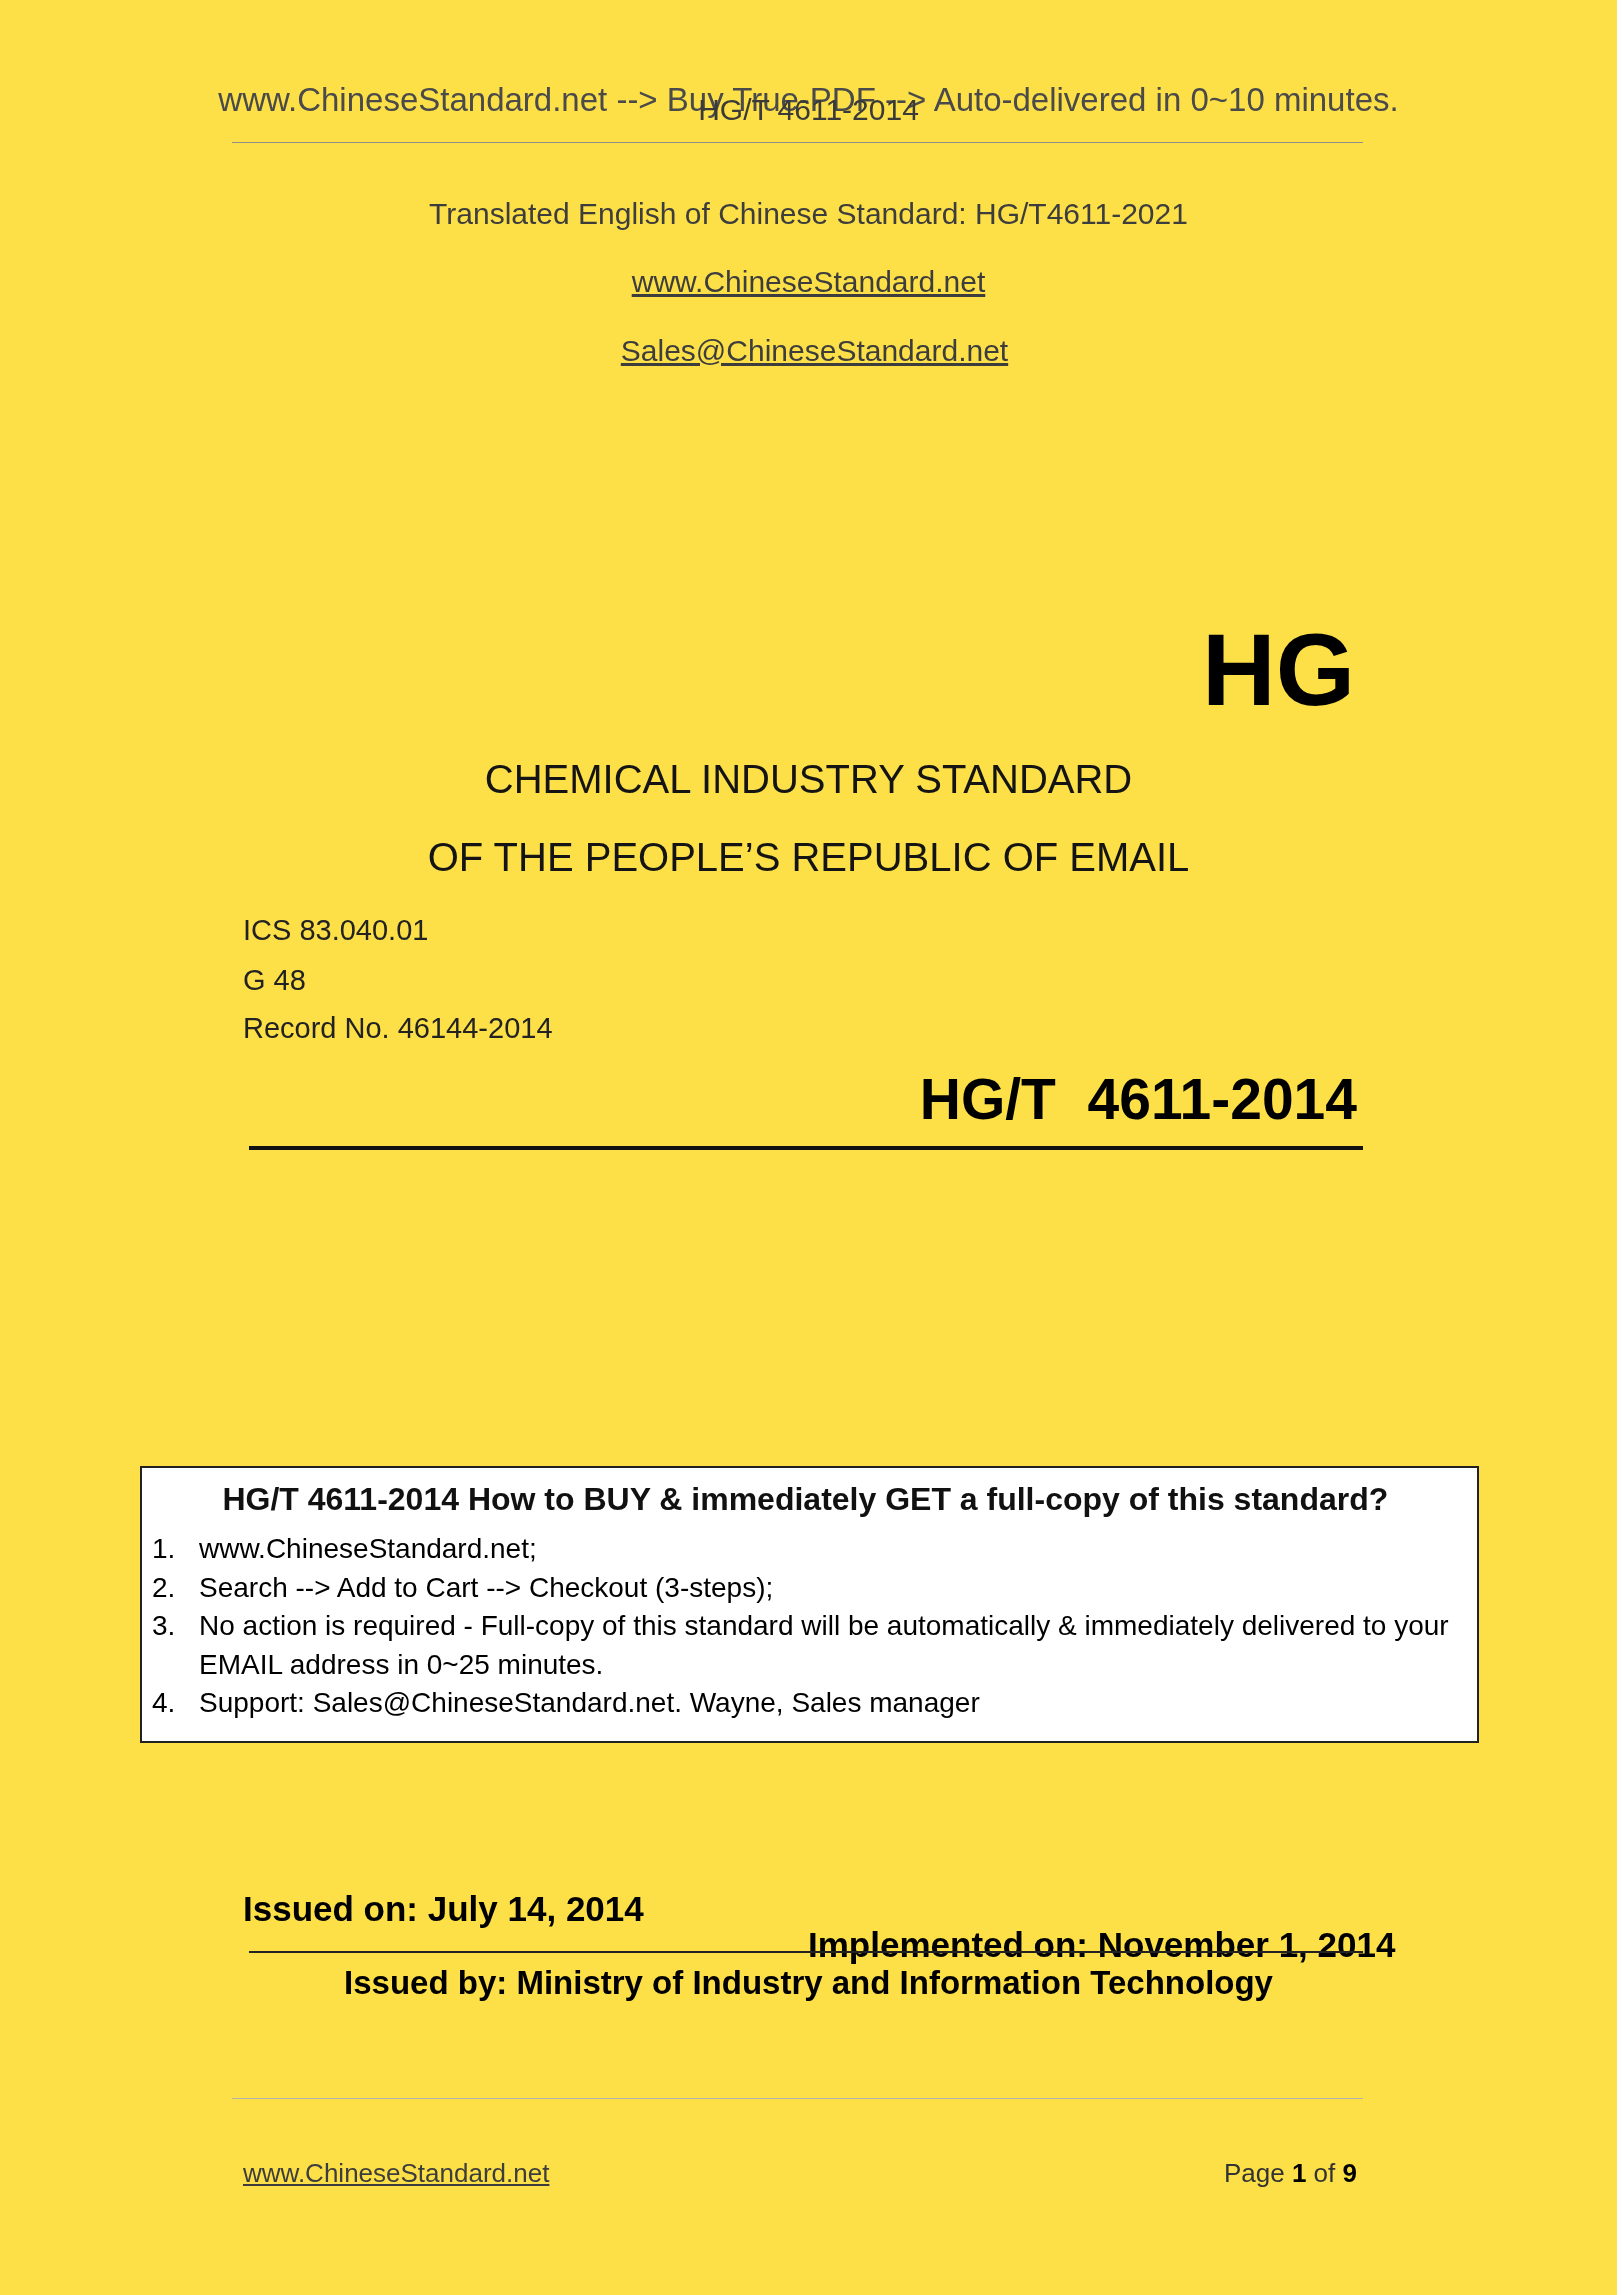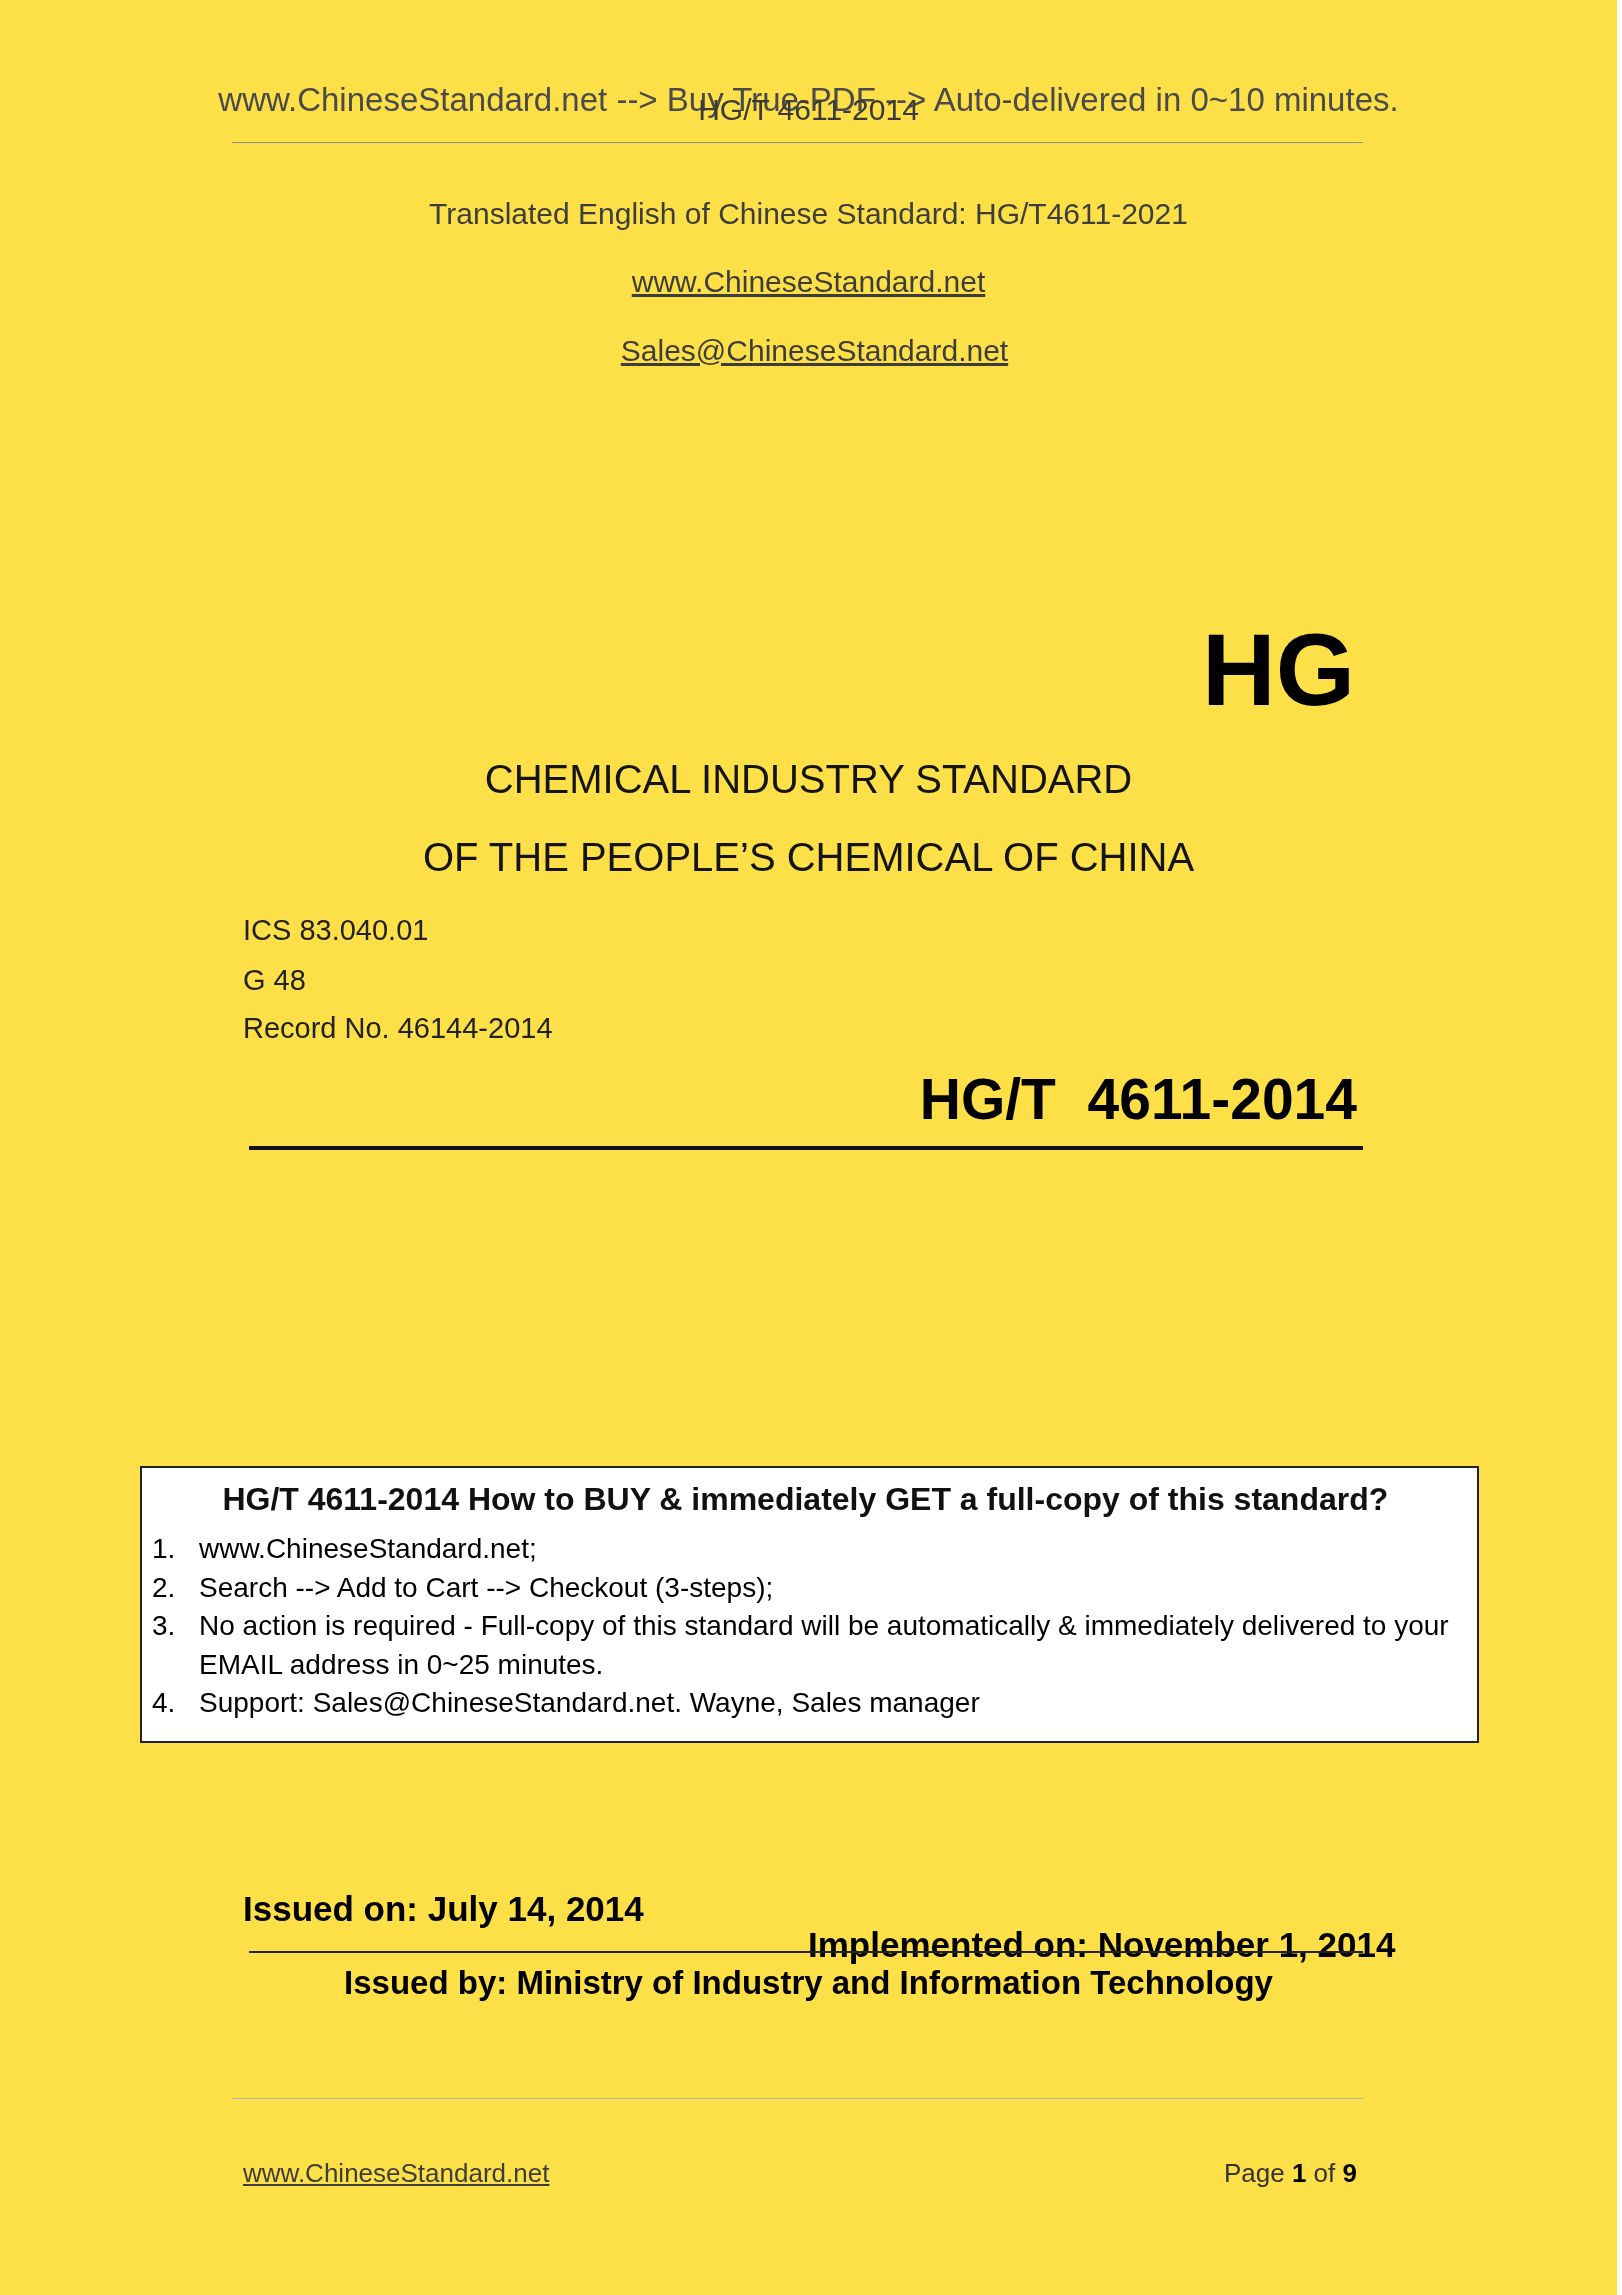--- a/index.html
+++ b/index.html
@@ -83,21 +83,21 @@
   <div class="abs center translated">Translated English of Chinese Standard: HG/T4611-2021</div>
   <div class="abs center site-link">
     <span class="link">www.ChineseStandard.net</span>
   </div>
   <div class="abs center email-link">
     <span class="link">Sales@ChineseStandard.net</span>
   </div>
 
   <div class="abs hg-logo">HG</div>
   <div class="abs center org1">CHEMICAL INDUSTRY STANDARD</div>
-  <div class="abs center org2">OF THE PEOPLE’S CHEMICAL OF CHINA</div>
+  <div class="abs center org2">OF THE PEOPLE’S REPUBLIC OF EMAIL</div>
 
   <div class="abs meta ics">ICS 83.040.01</div>
   <div class="abs meta group">G 48</div>
   <div class="abs meta record">Record No. 46144-2014</div>
 
   <div class="abs big-docnum">HG/T  4611-2014</div>
   <div class="abs rule-thick"></div>
 
 
   <div class="abs buy-box">

